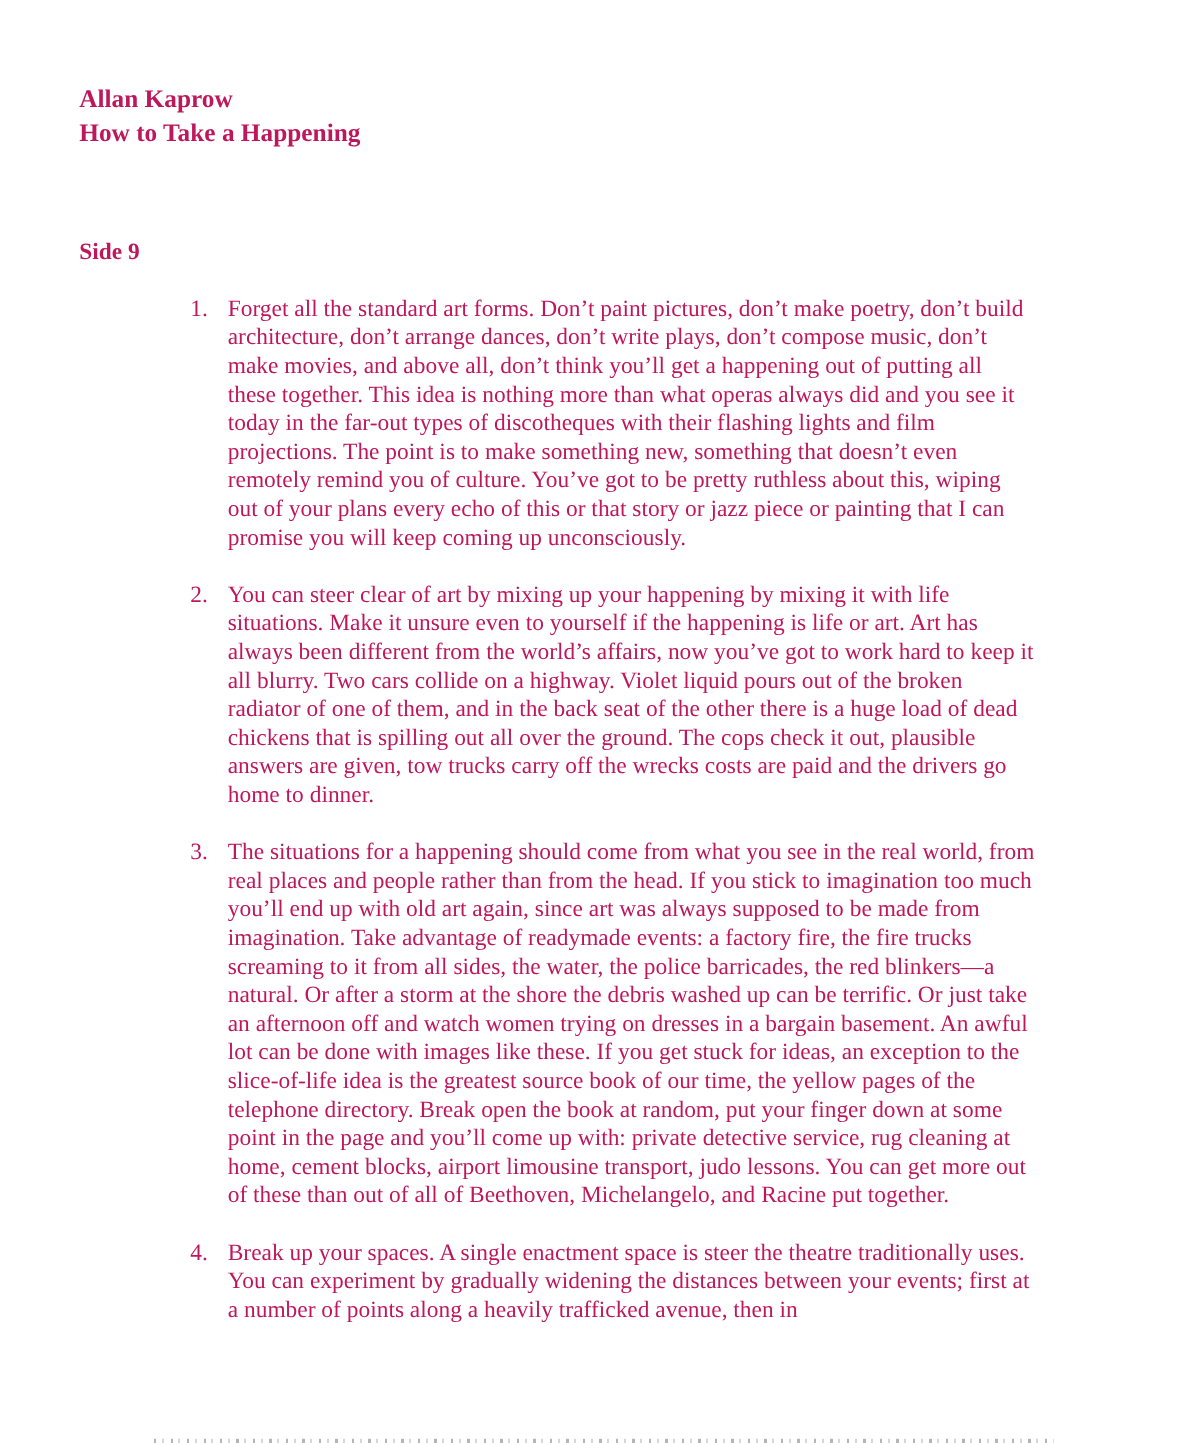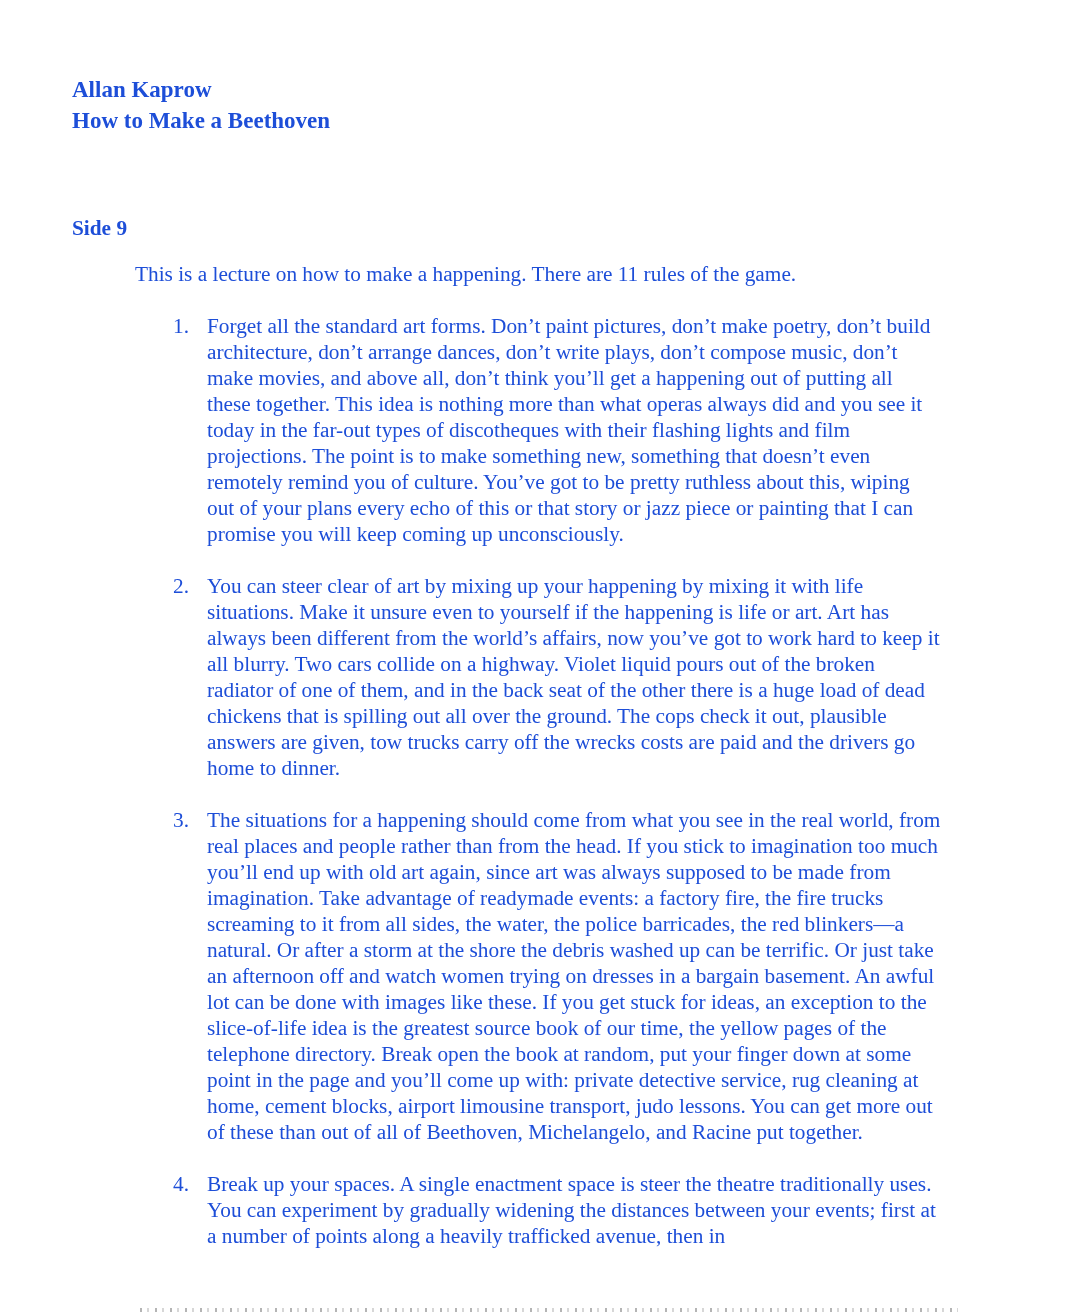--- a/index.html
+++ b/index.html
@@ -4,21 +4,21 @@
 <style>
   html, body { margin: 0; padding: 0; background: #ffffff; }
 
   .page {
     position: relative;
     width: 1088px;
     height: 1312px;
     background: #ffffff;
     overflow: hidden;
     font-family: "Liberation Serif", "DejaVu Serif", serif;
-    color: #1d4ed8;
+    color: #be185d;
   }
 
   .doc {
     position: absolute;
     left: 72px;
     top: 74px;
     width: 869px;
     font-size: 21.3px;
     line-height: 26px;
   }
@@ -71,26 +71,25 @@
   }
 </style>
 </head>
 <body>
 
 <div class="page">
   <div class="doc">
 
     <div class="doc-title">
       <div>Allan Kaprow</div>
-      <div>How to Make a Beethoven</div>
+      <div>How to Take a Happening</div>
     </div>
 
     <div class="side-heading">Side 9</div>
 
-    <p class="intro">This is a lecture on how to make a happening. There are 11 rules of the game.</p>
 
     <div class="rules">
 
       <div class="rule">
         <span class="num">1.</span>
         <span class="rule-text">Forget all the standard art forms. Don’t paint pictures, don’t make poetry, don’t build architecture, don’t arrange dances, don’t write plays, don’t compose music, don’t make movies, and above all, don’t think you’ll get a happening out of putting all these together. This idea is nothing more than what operas always did and you see it today in the far-out types of discotheques with their flashing lights and film projections. The point is to make something new, something that doesn’t even remotely remind you of culture. You’ve got to be pretty ruthless about this, wiping out of your plans every echo of this or that story or jazz piece or painting that I can promise you will keep coming up unconsciously.</span>
       </div>
 
       <div class="rule">
         <span class="num">2.</span>

